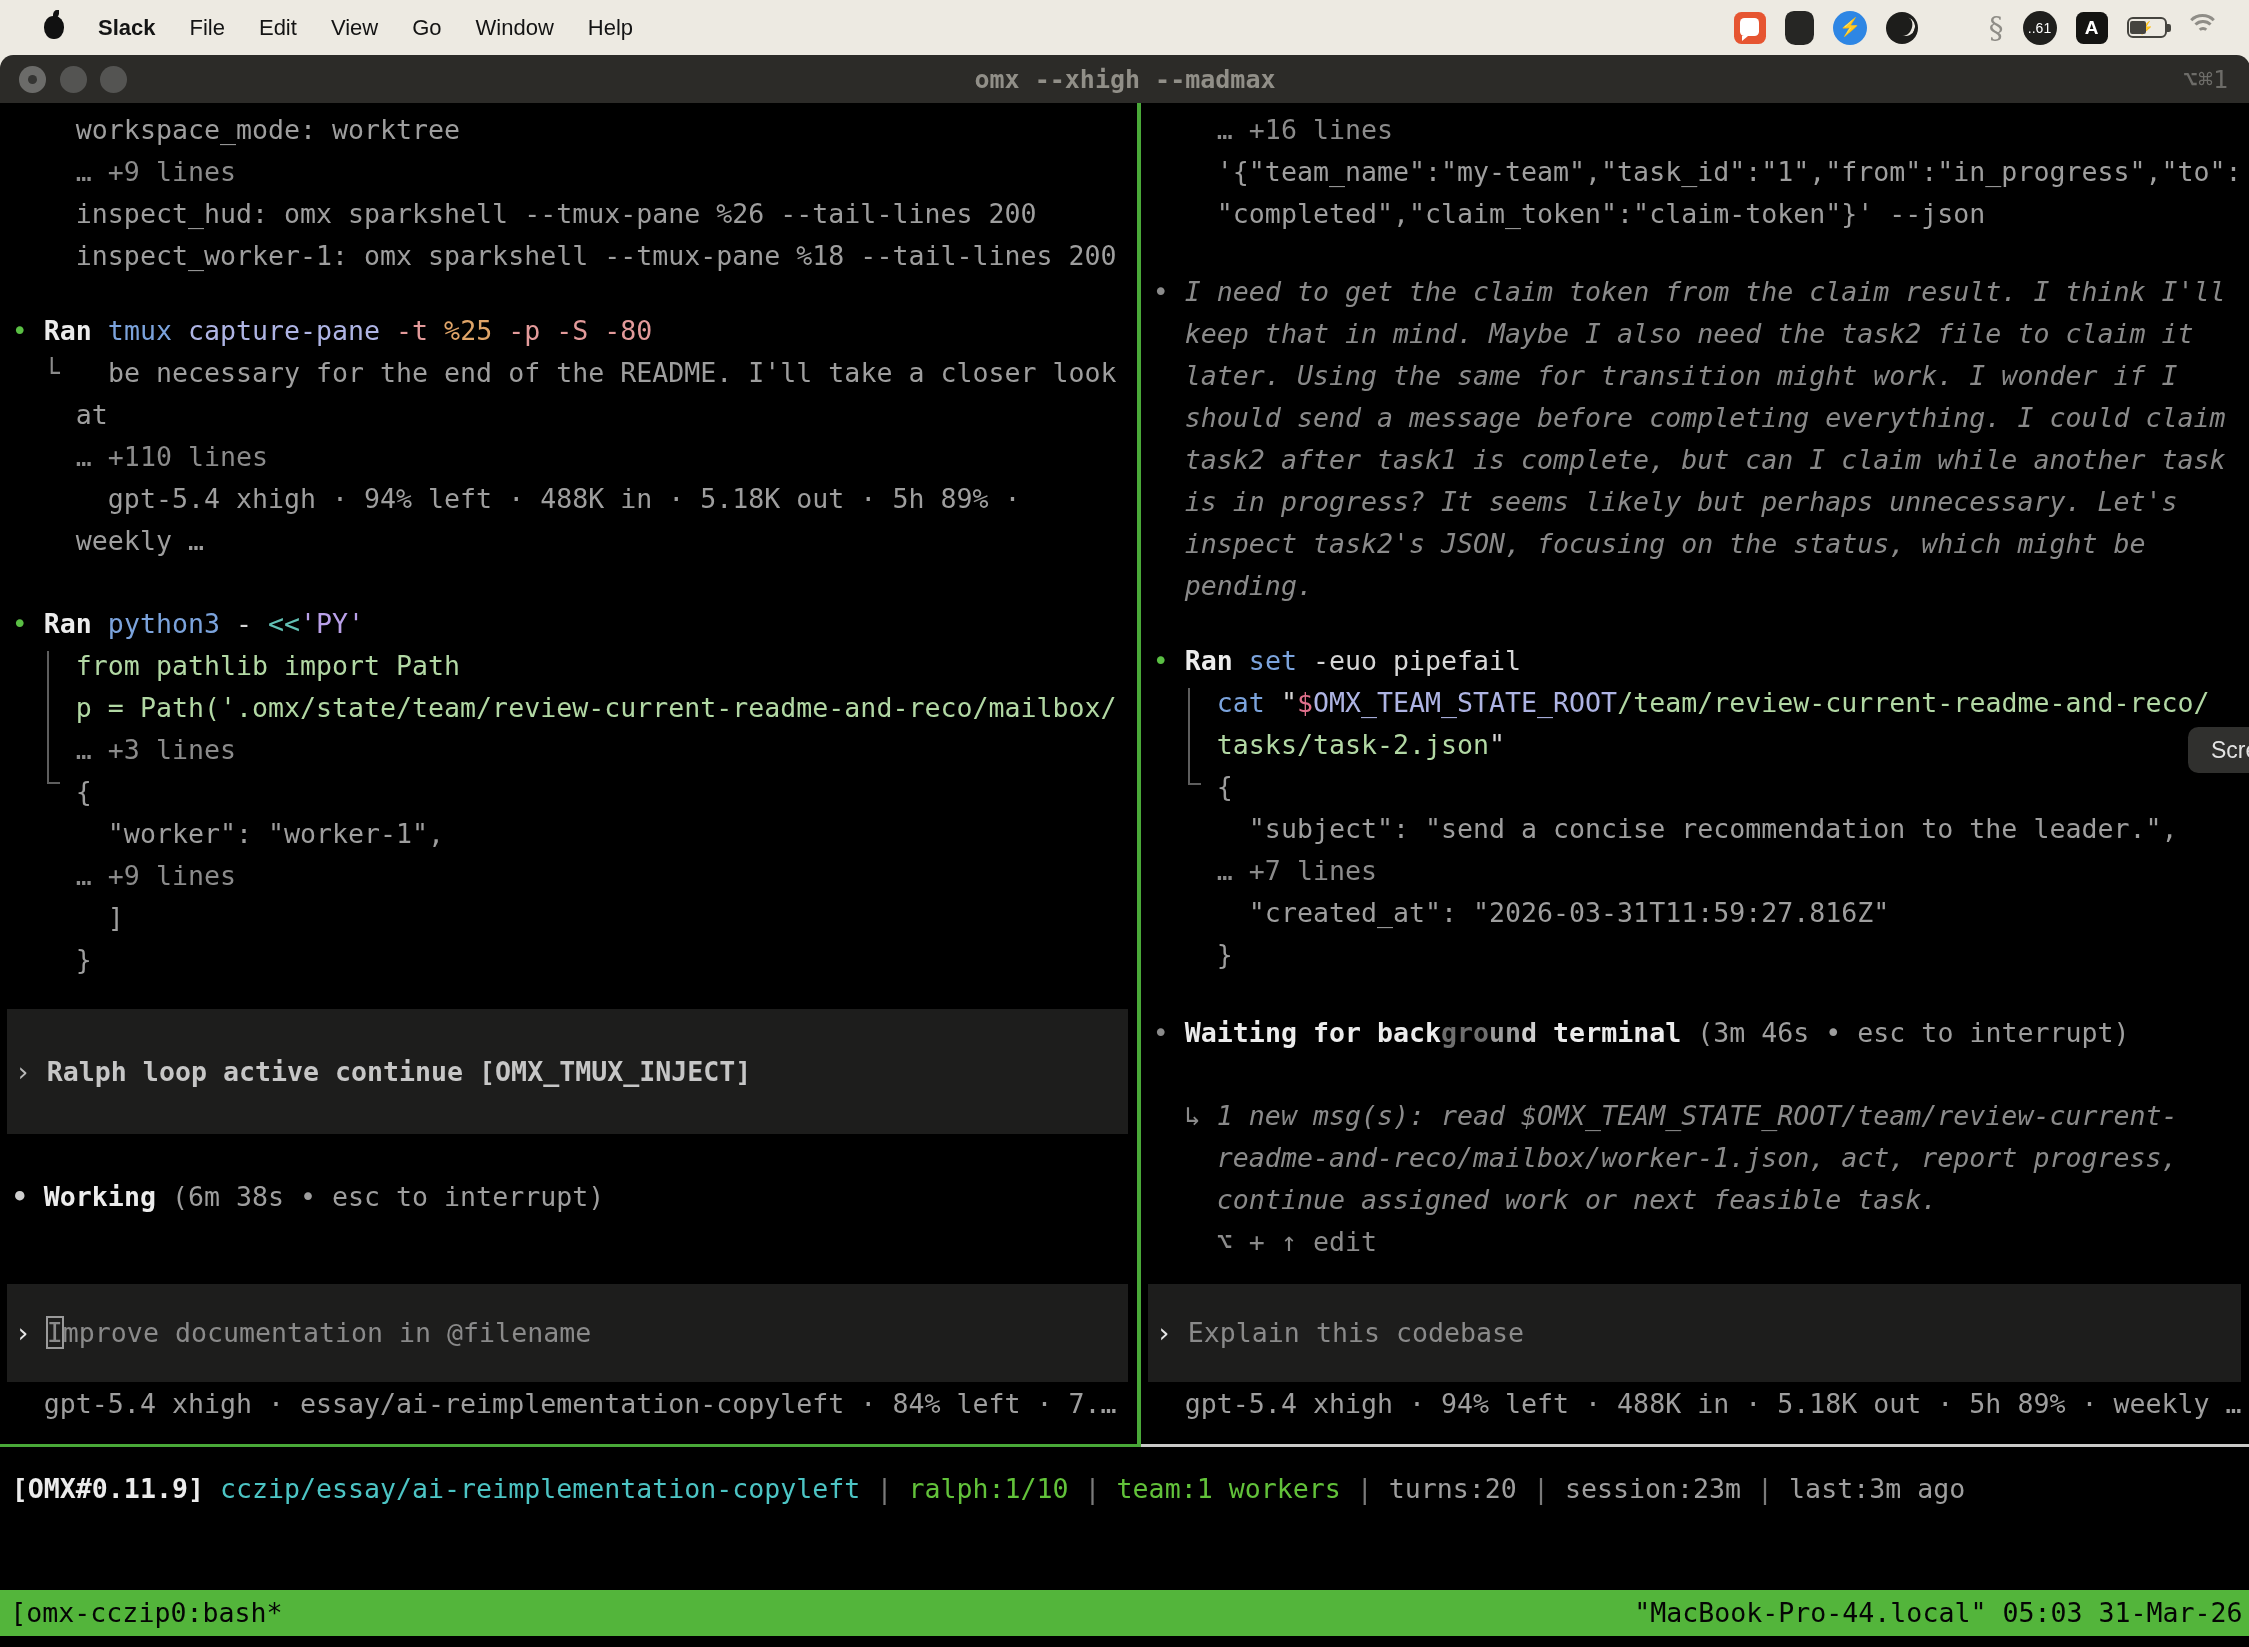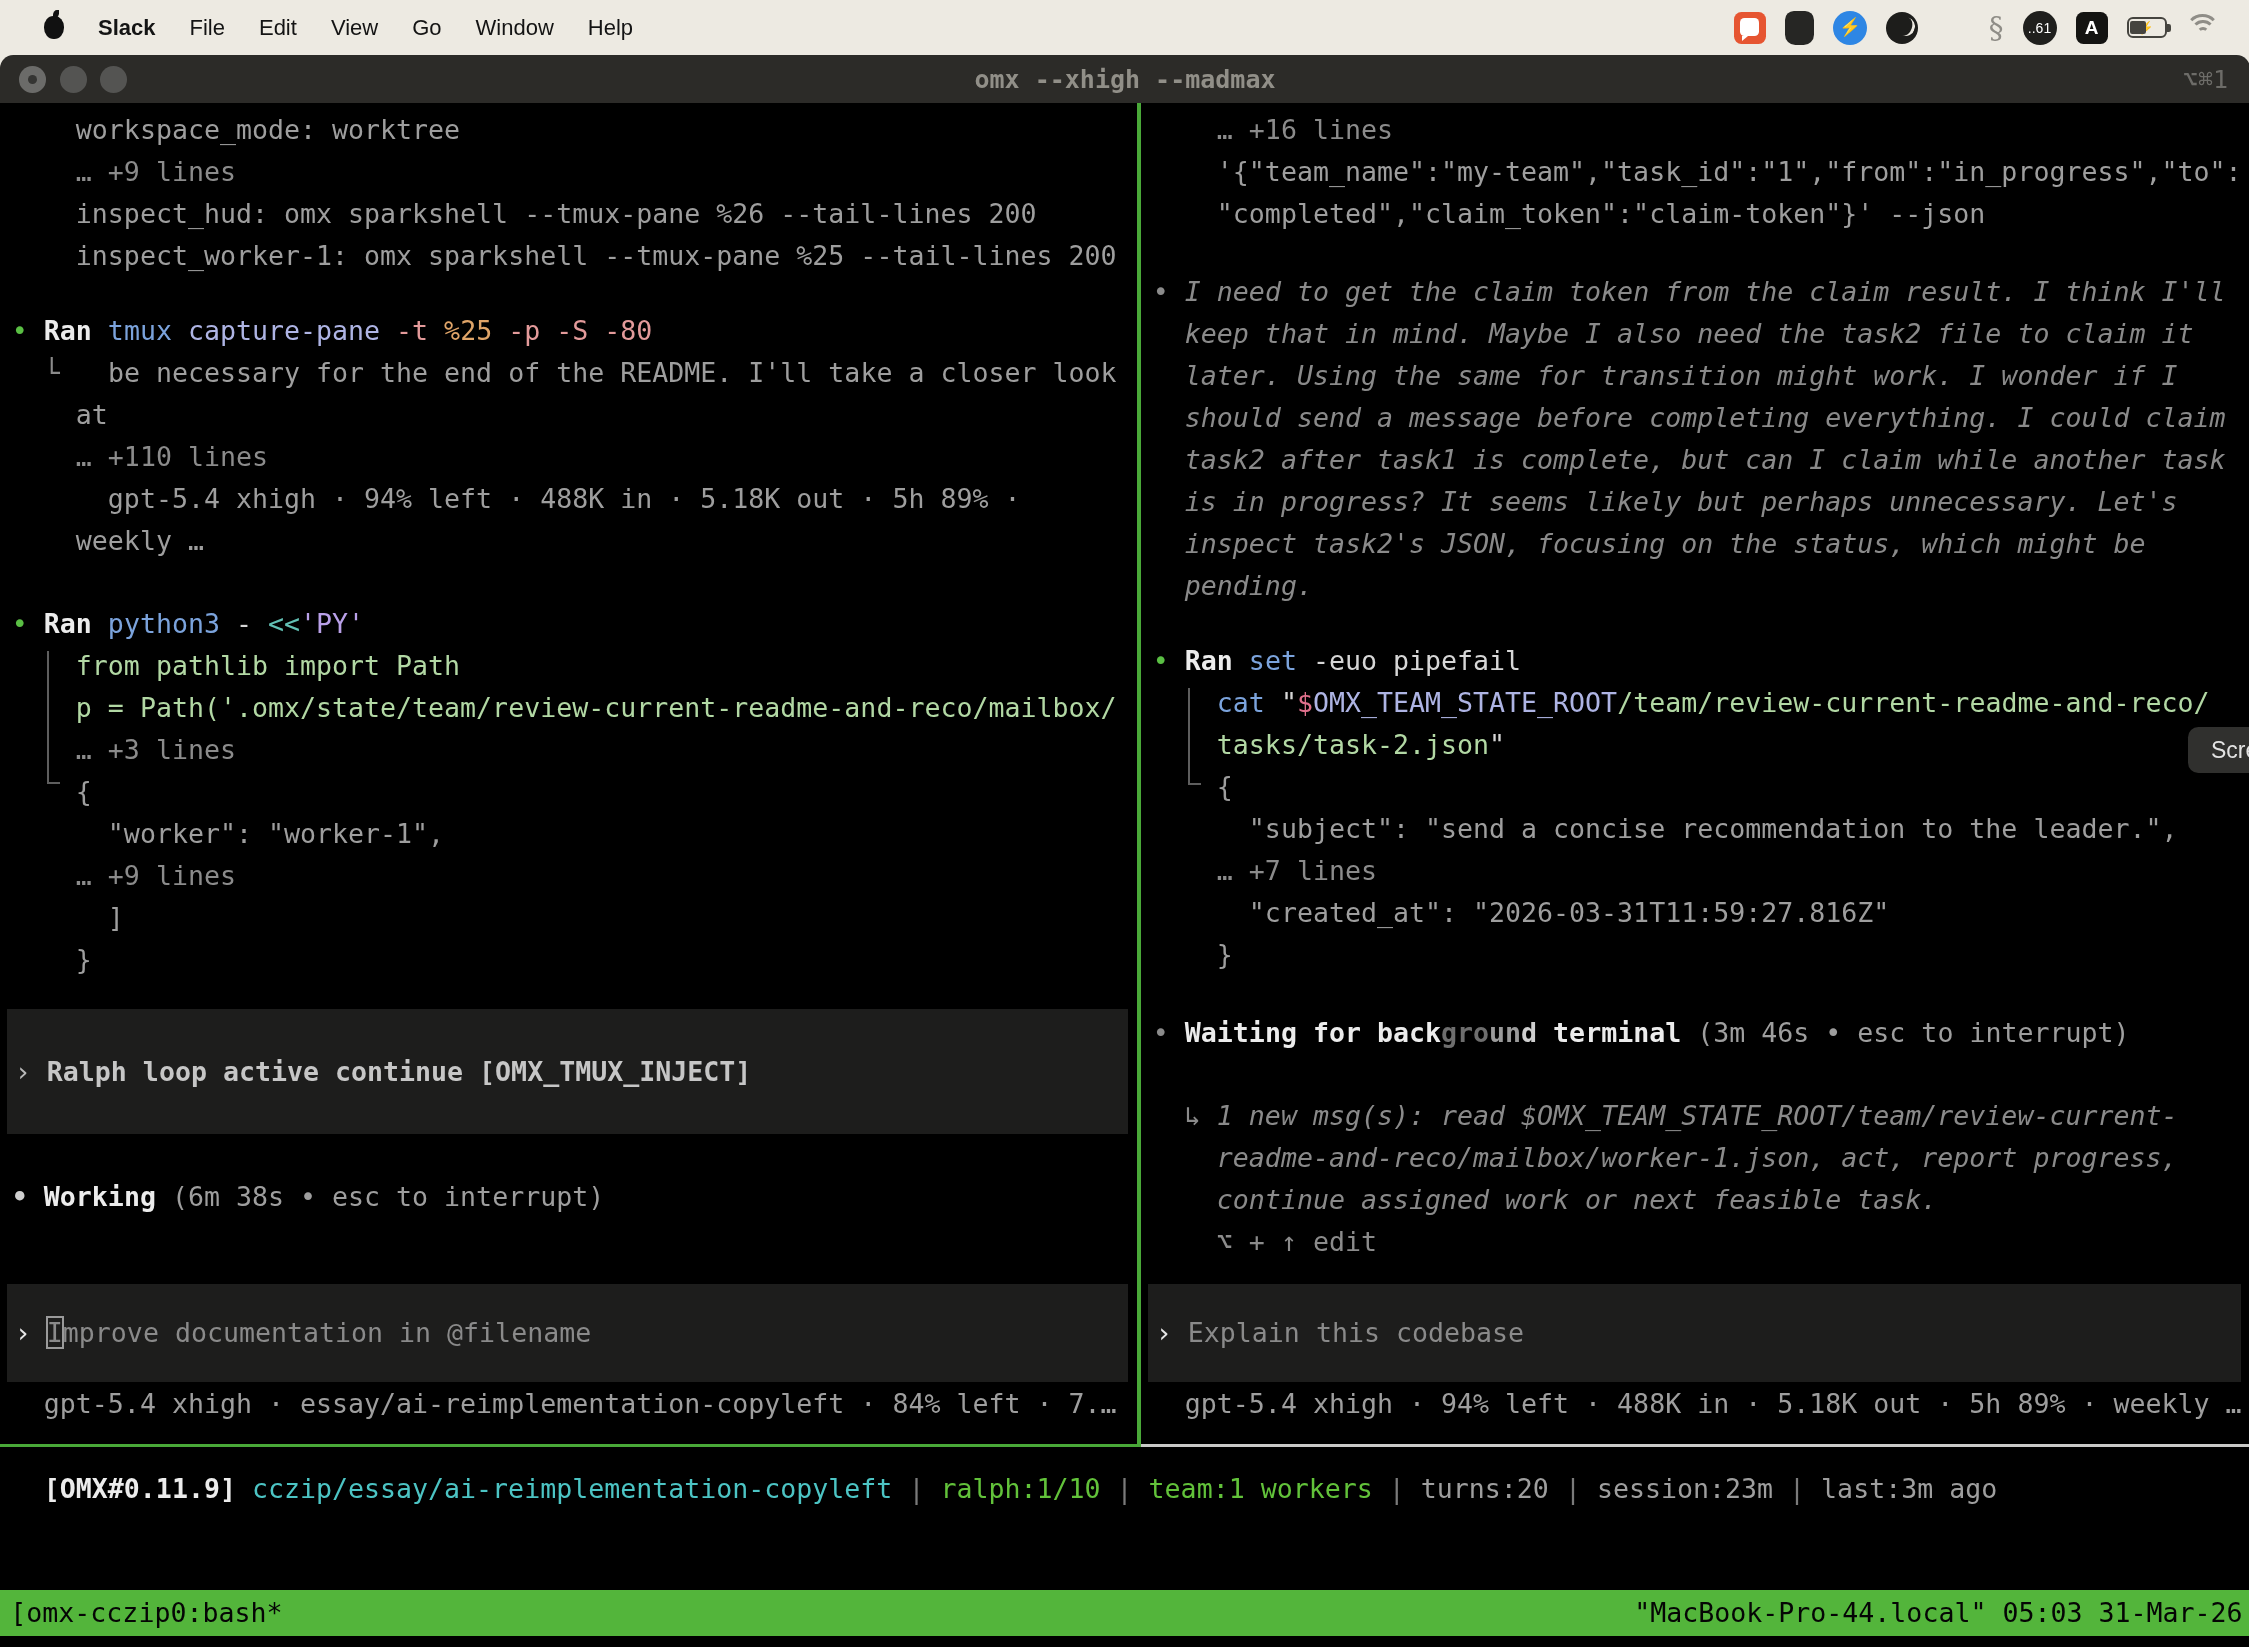--- a/index.html
+++ b/index.html
@@ -96,21 +96,21 @@
   .c-caret2 { color:#e6e6e6; }
   .c-ghost { color:#8a8a8a; }
   .cursor { outline:2.2px solid #9a9a9a; outline-offset:-1.5px; }
   .vline { position:absolute; width:2.2px; background:#5e5e5e; }
   .vstub { position:absolute; height:2.2px; background:#5e5e5e; }
 
   .inputbox { position:absolute; left:7.4px; right:8.9px; background:#1d1d1c; display:flex; align-items:center;
               padding-left:7.4px; }
 
   
-  .statusline { position:absolute; top:1365px; left:11.8px; right:0;margin-left:32px; }
+  .statusline { position:absolute; top:1365px; left:11.8px; right:0; }
 
   .c-cy { color:#4cc4c4; }
   .c-grn2 { color:#62c23a; }
   .c-sep { color:#7a7a7a; }
 
   
   .tmuxbar { position:absolute; top:1487px; left:0; right:0; height:46px; background:#53b53b;
              display:flex; align-items:center; justify-content:space-between; padding:0 7.4px 0 10.3px; }
   .tmuxbar .ln { color:#050505; height:46px; line-height:46px; }
 
@@ -184,21 +184,21 @@
   </div>
 
   <div class="term">
 
     <div class="pane pane-left">
 
       <div class="blk" style="top:5.9px">
         <div class="ln c-g">    workspace_mode: worktree</div>
         <div class="ln c-dim">    … +9 lines</div>
         <div class="ln c-g">    inspect_hud: omx sparkshell --tmux-pane %26 --tail-lines 200</div>
-        <div class="ln c-g">    inspect_worker-1: omx sparkshell --tmux-pane %25 --tail-lines 200</div>
+        <div class="ln c-g">    inspect_worker-1: omx sparkshell --tmux-pane %18 --tail-lines 200</div>
       </div>
 
       <div class="blk" style="top:207px">
         <div class="ln"><span class="c-gb">•</span><span class="c-w"> Ran</span><span class="c-b"> tmux</span><span class="c-lav"> capture-pane</span><span class="c-pk"> -t</span><span class="c-or"> %25</span><span class="c-pk"> -p</span><span class="c-pk"> -S</span><span class="c-pk"> -80</span></div>
         <div class="ln"><span class="c-dim">  └</span><span class="c-g">   be necessary for the end of the README. I'll take a closer look</span></div>
         <div class="ln c-g">    at</div>
         <div class="ln c-dim">    … +110 lines</div>
         <div class="ln c-g">      gpt-5.4 xhigh · 94% left · 488K in · 5.18K out · 5h 89% ·</div>
         <div class="ln c-g">    weekly …</div>
       </div>

